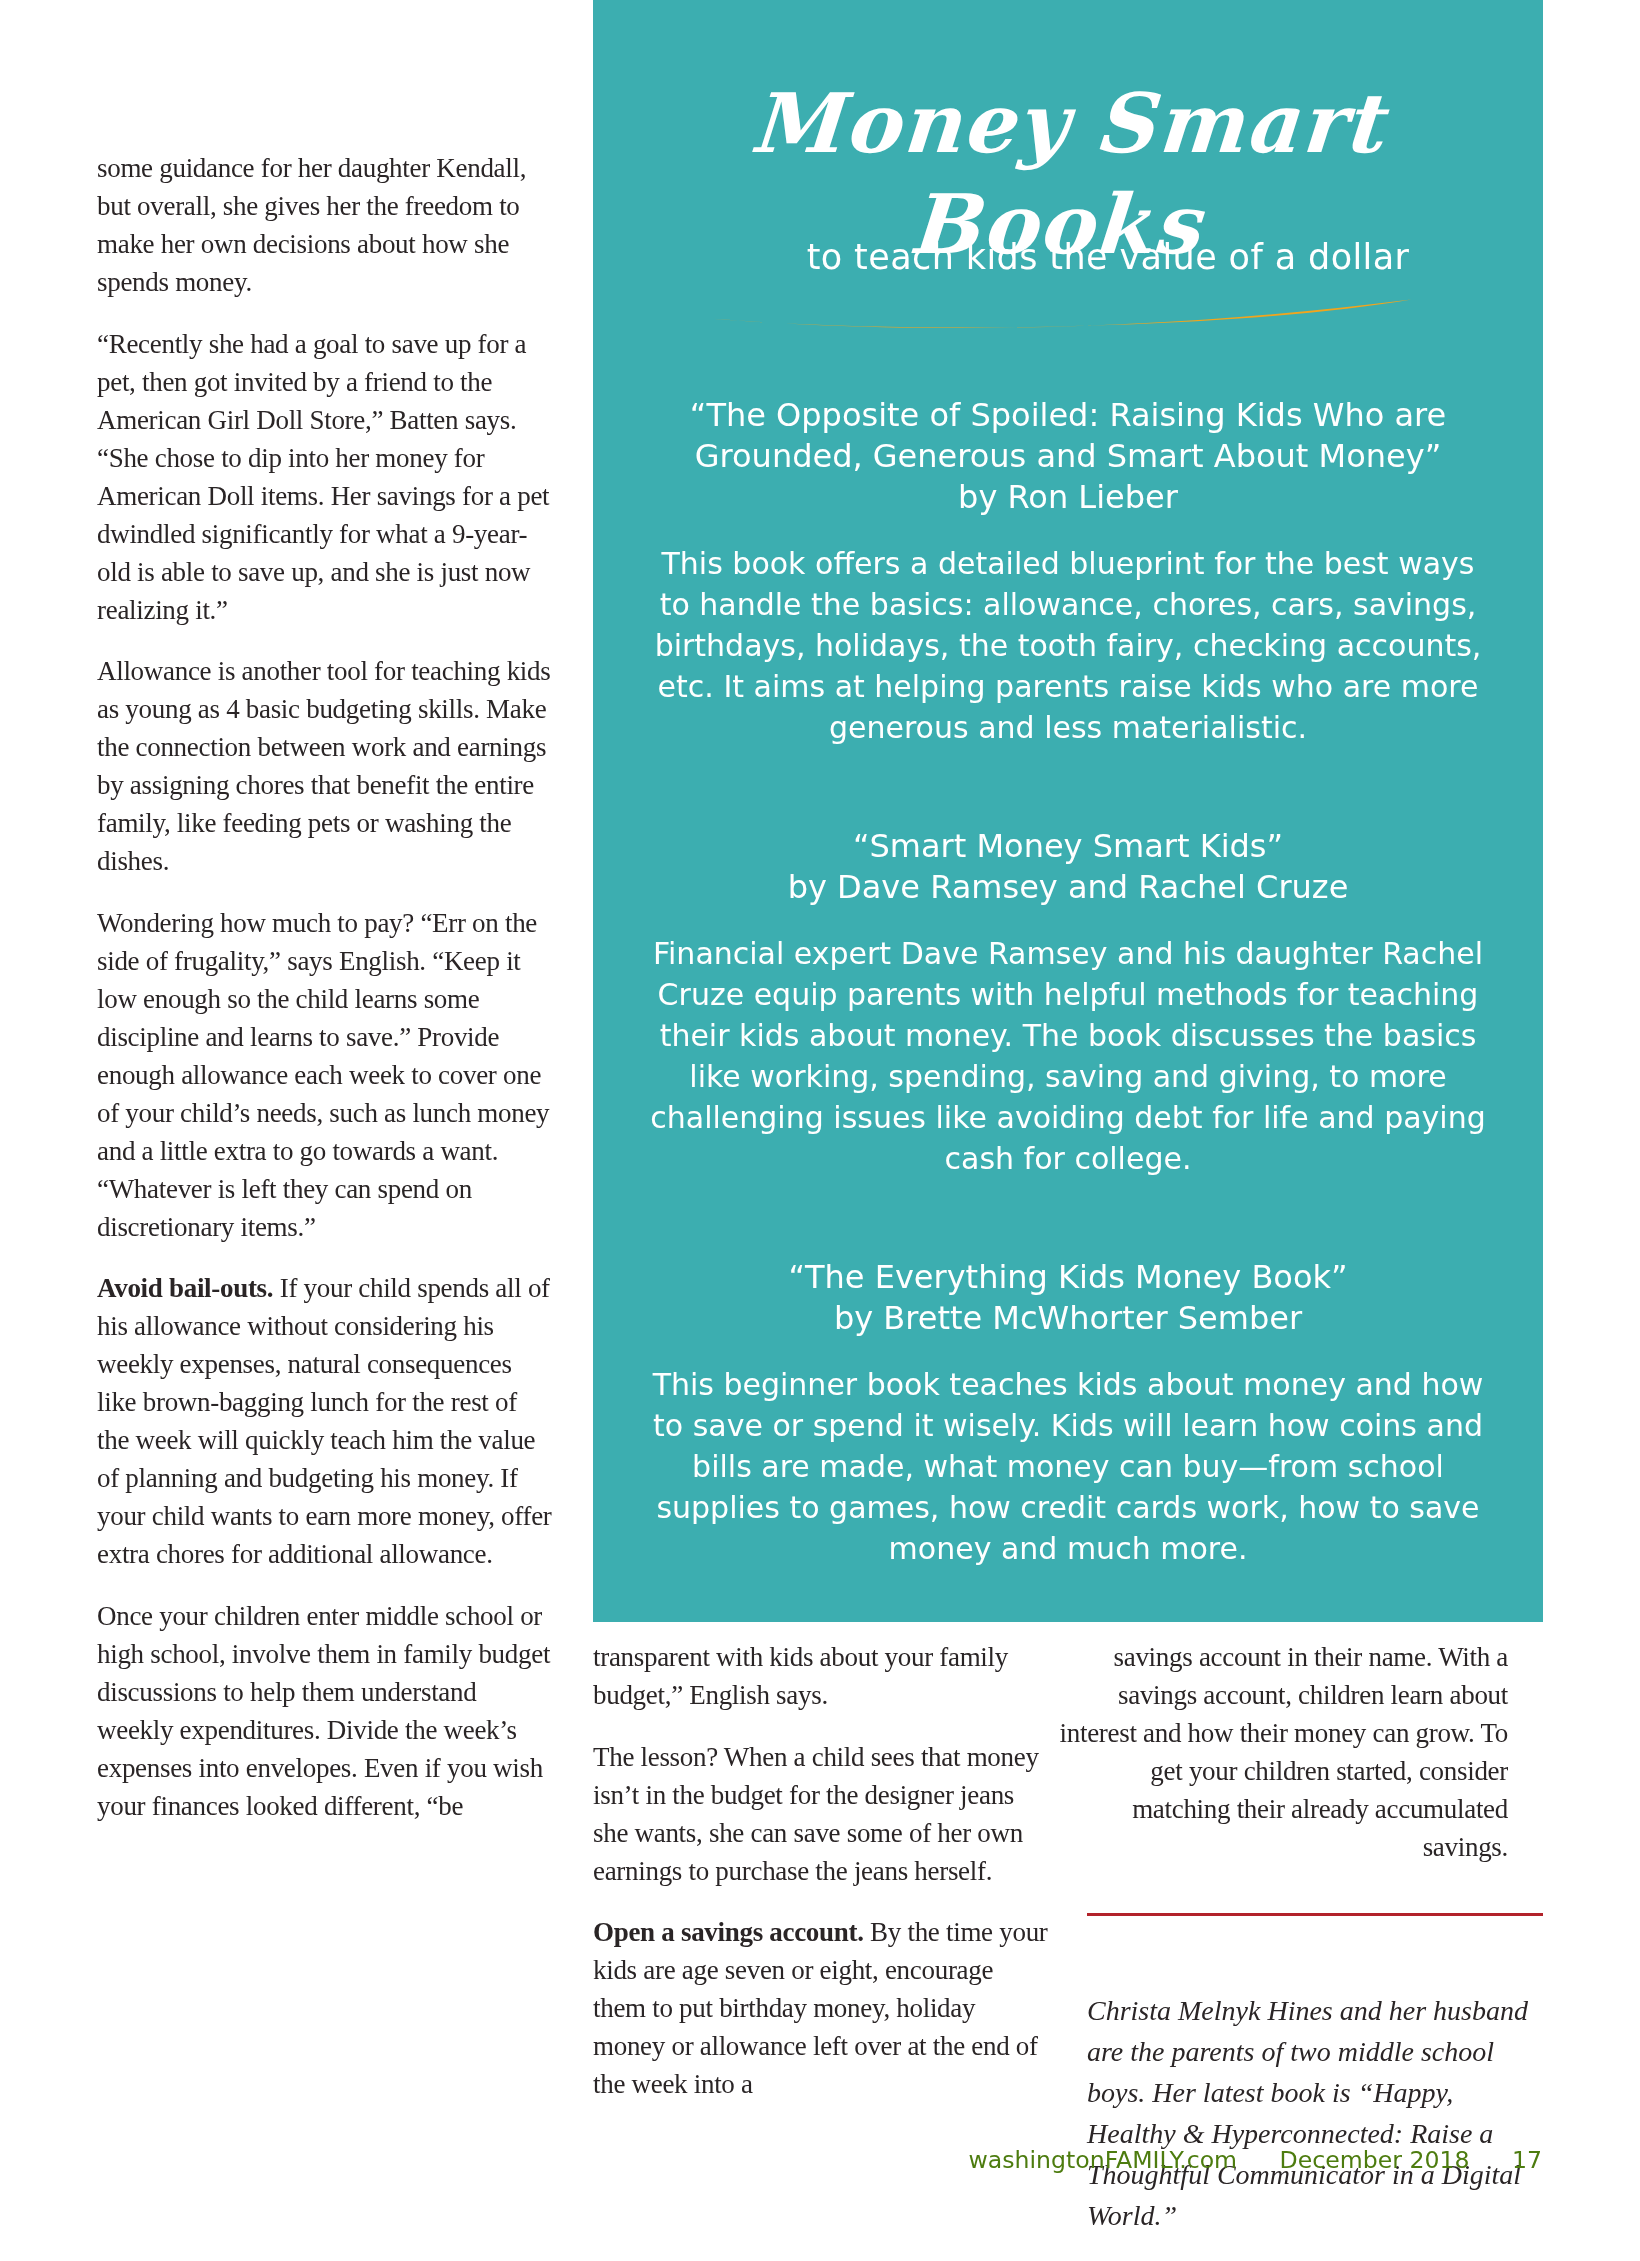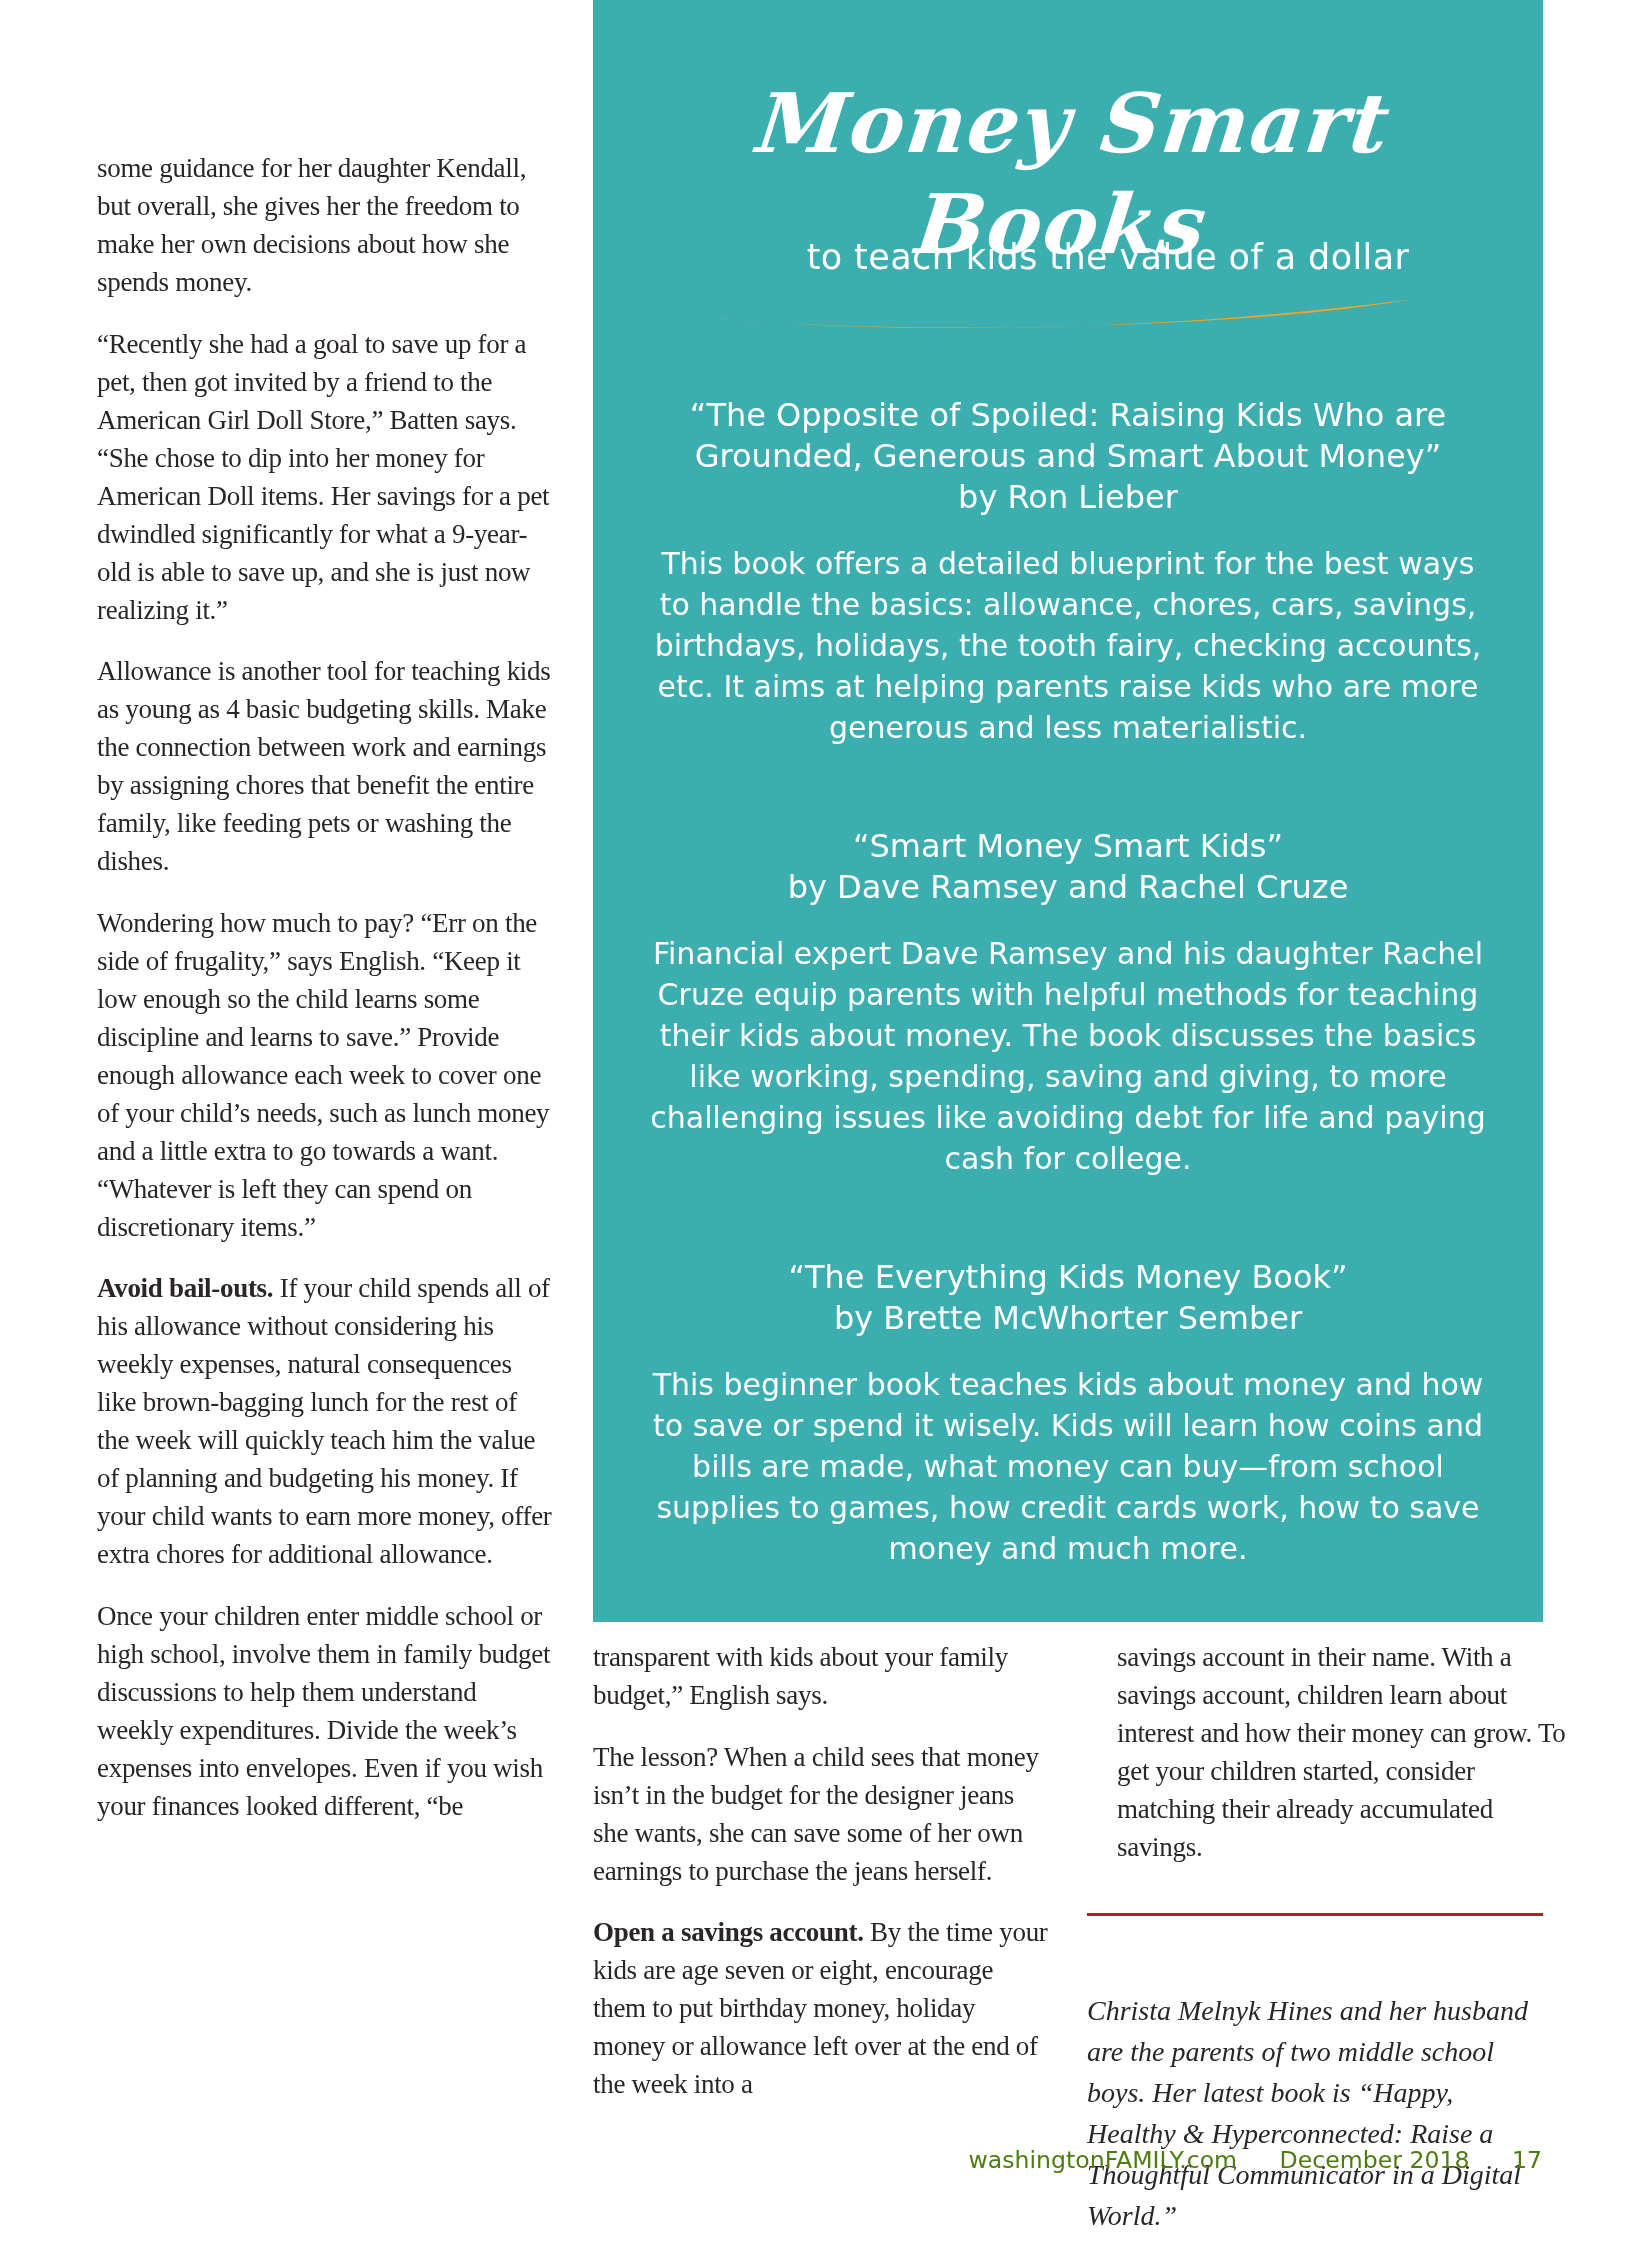--- a/index.html
+++ b/index.html
@@ -16,21 +16,21 @@
     position:absolute;
     width:456px;
     font-size:27px;
     line-height:38px;
     letter-spacing:-0.3px;
   }
   .col p { margin:0 0 23.6px 0; }
   .col .lead { font-weight:bold; }
   .col-left  { left:97px;  top:149px;  }
   .col-mid   { left:593px;  top:1638px; }
-  .col-right { left:1117px; top:1638px; }
+  .col-right { left:1052px; top:1638px;text-align:right; }
 
   
   .teal-box {
     position:absolute;
     left:593px; top:0;
     width:950px; height:1622px;
     background:#3caeb0;
     color:#ffffff;
     font-family:"DejaVu Sans", sans-serif;
   }

